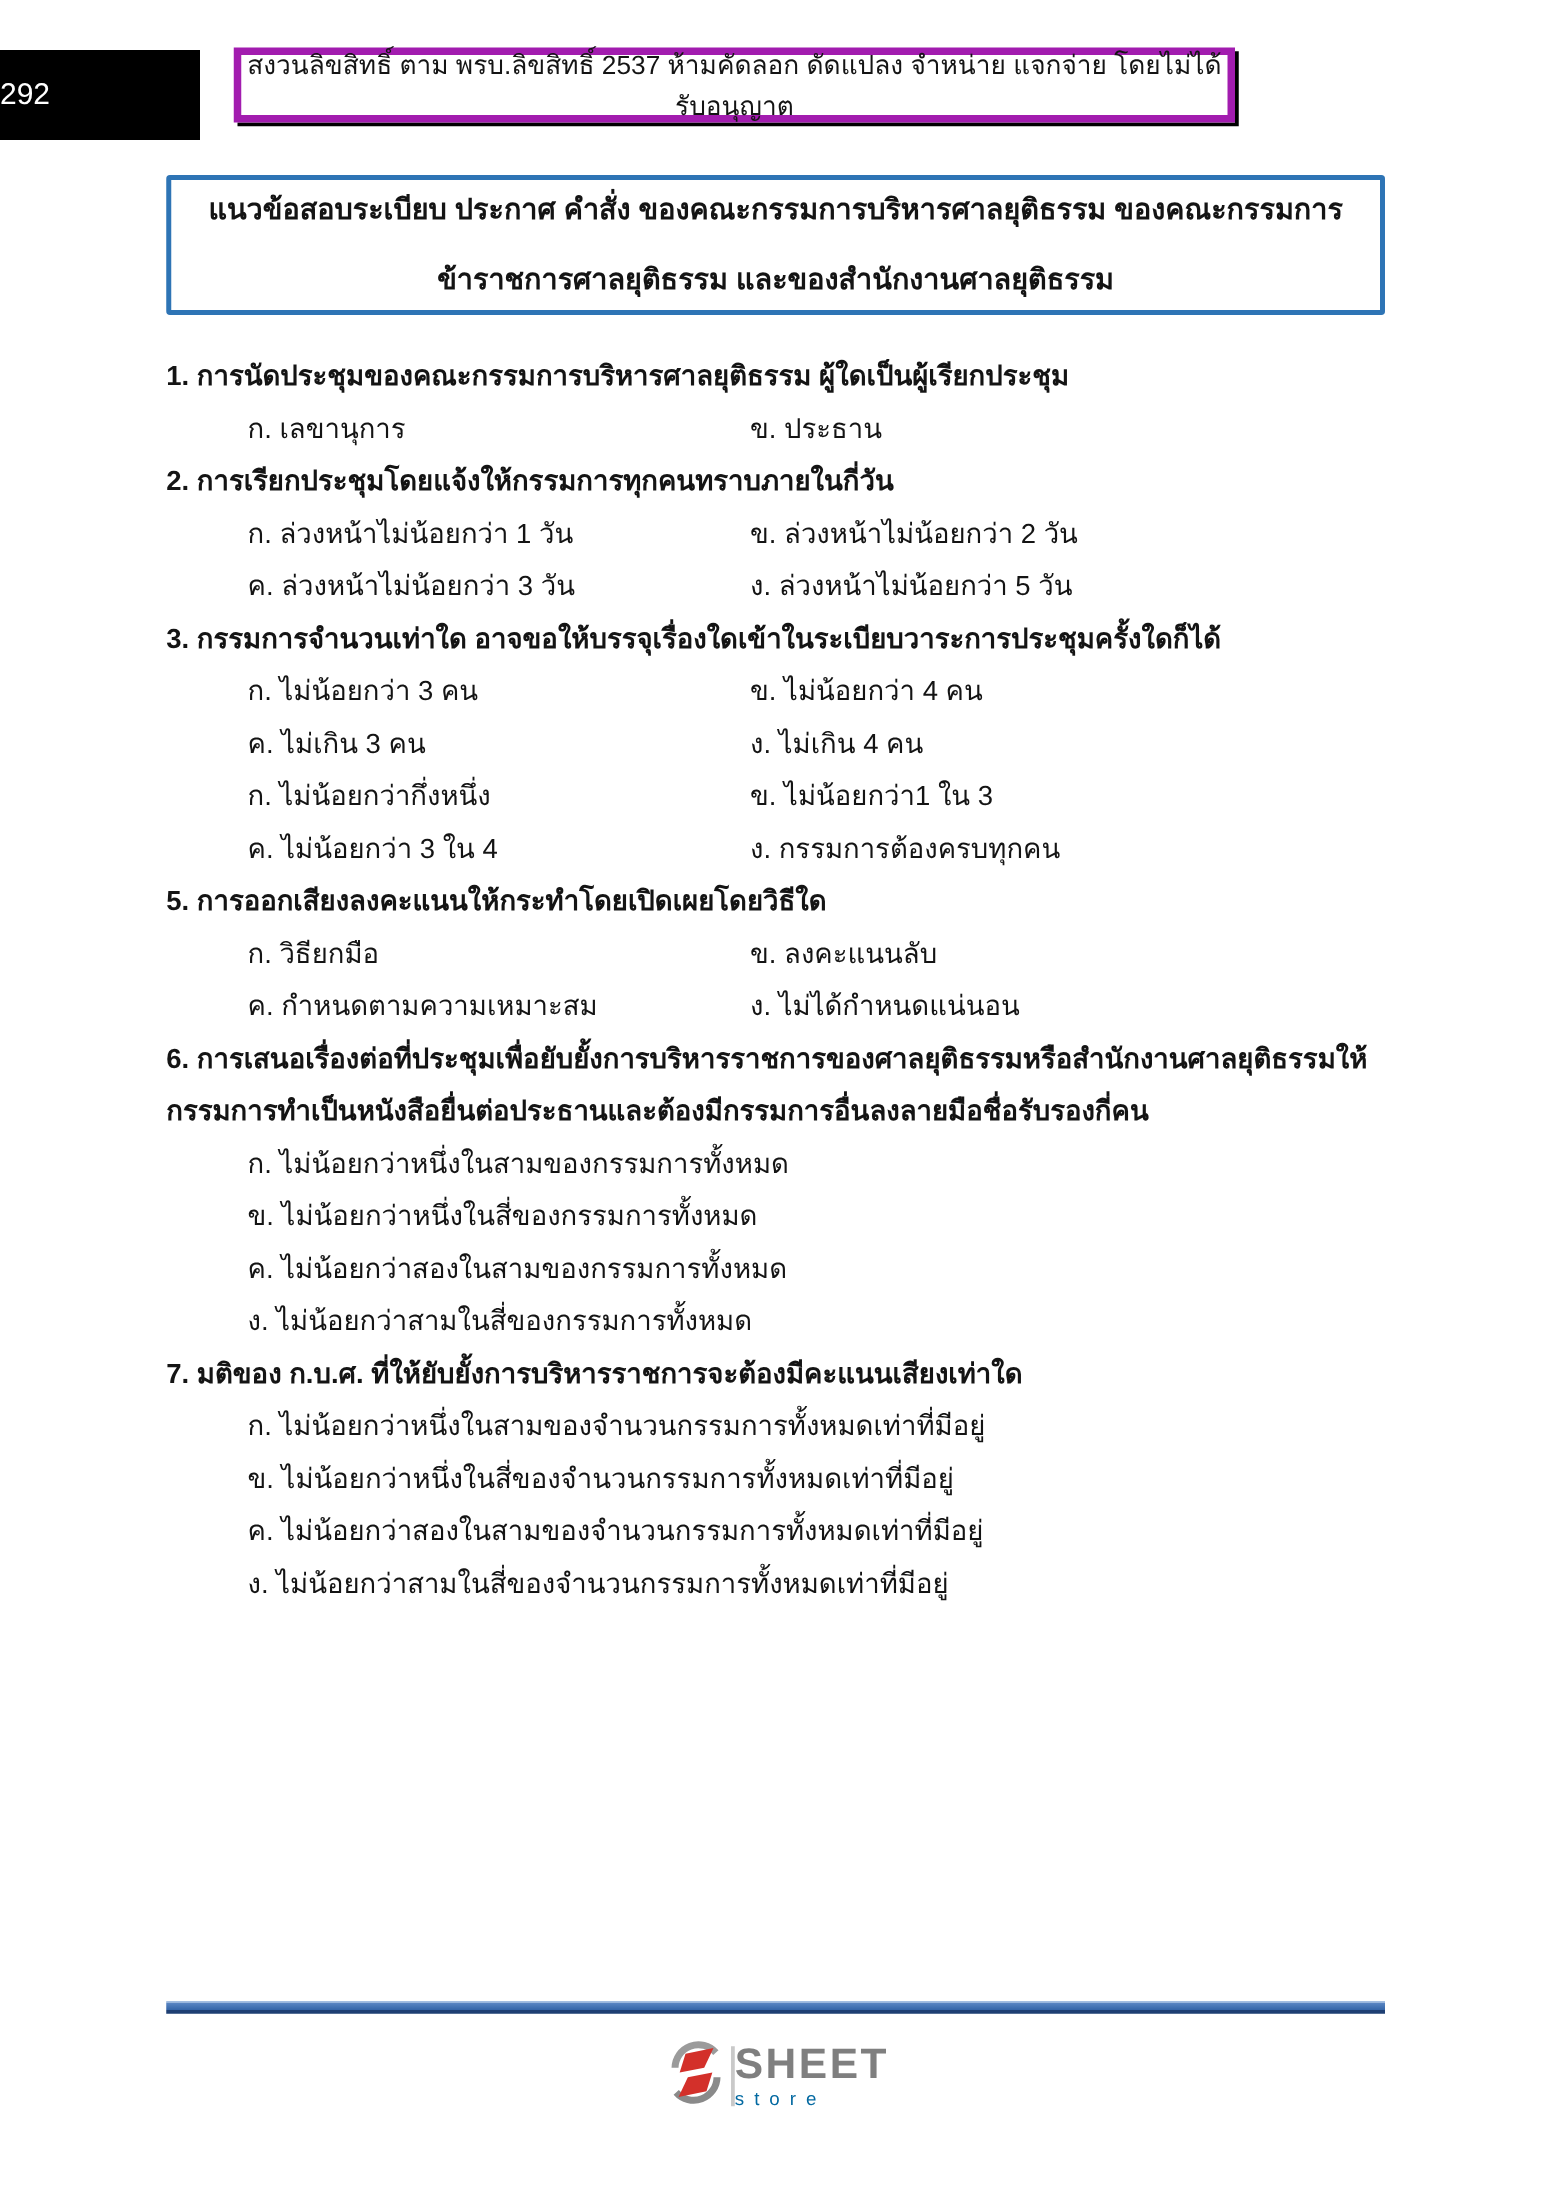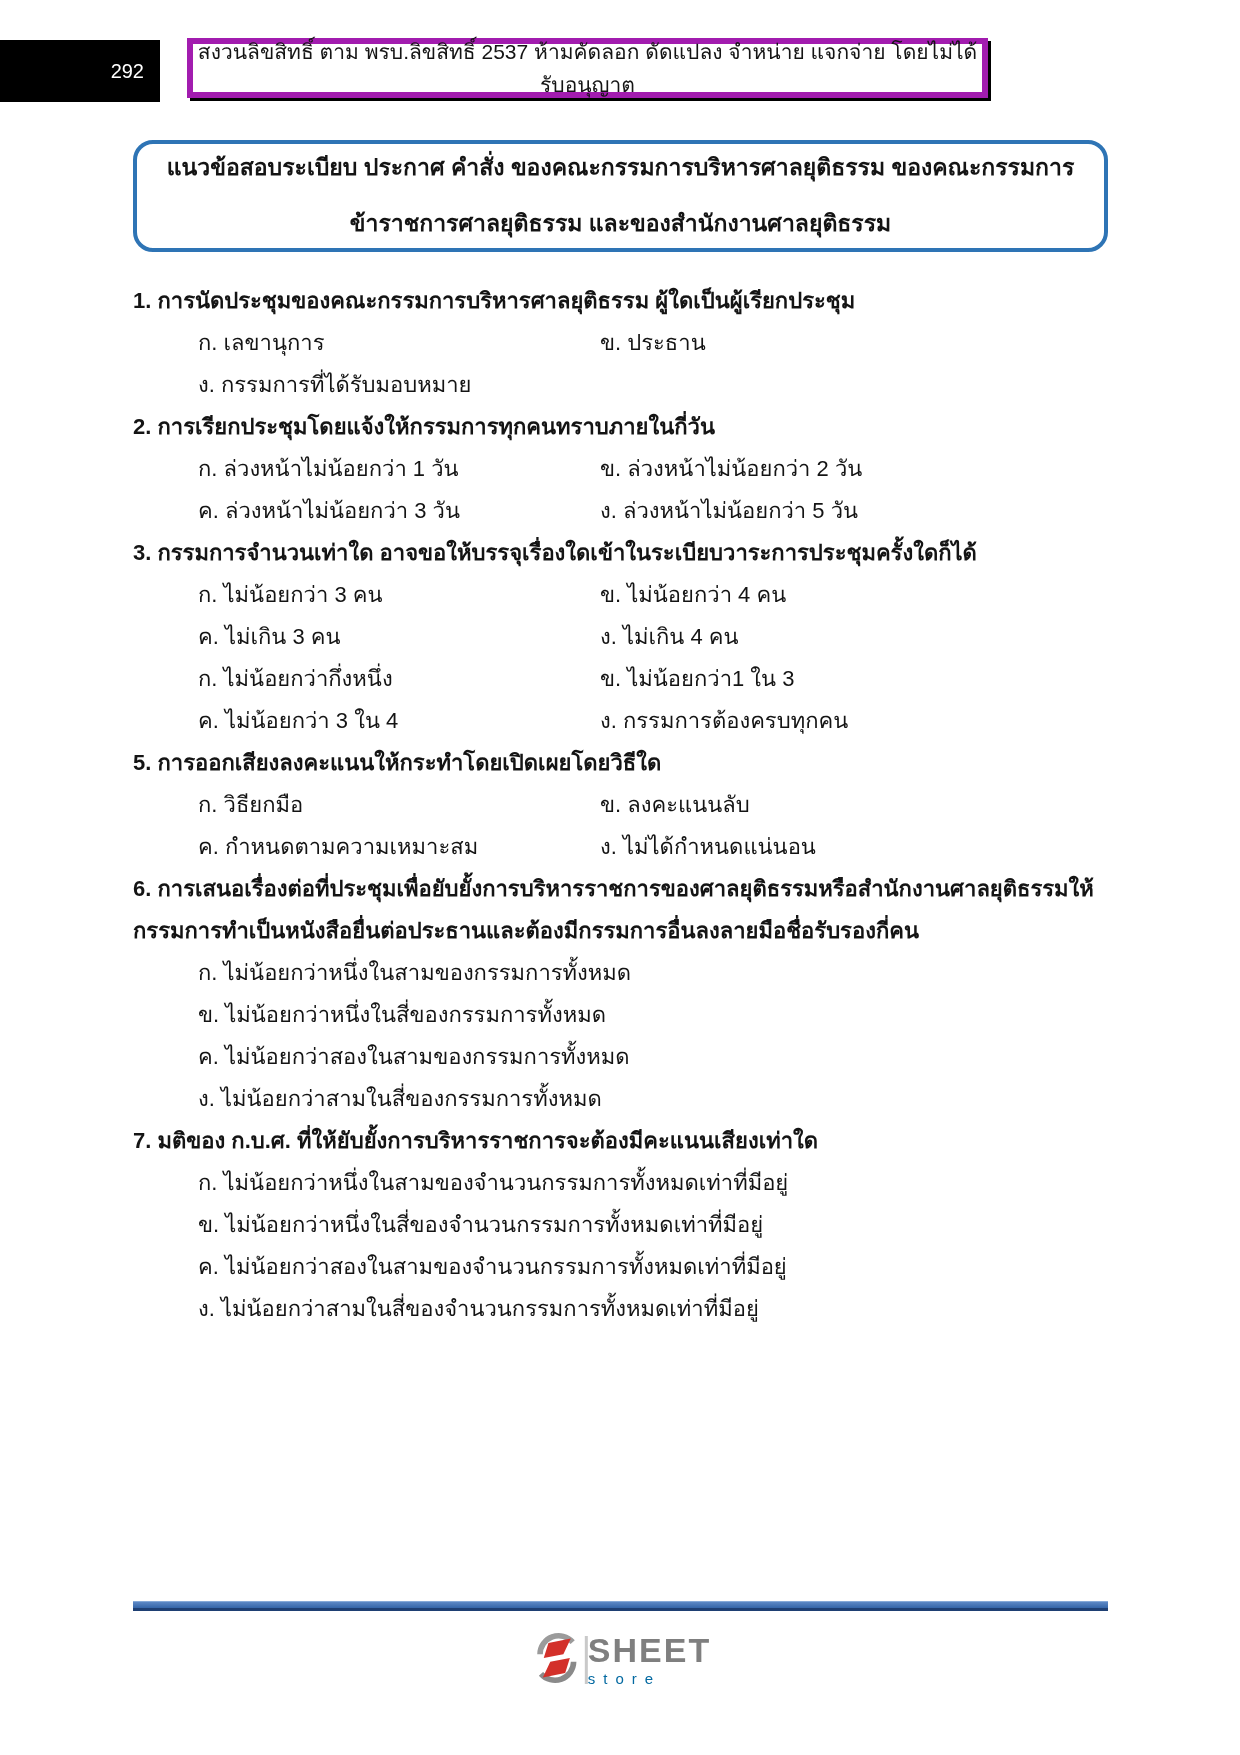--- a/index.html
+++ b/index.html
@@ -9,40 +9,40 @@
     width:1240px; height:1755px;
     background:#ffffff;
     font-family:"Liberation Sans","DejaVu Sans",sans-serif;
     color:#141414;
     overflow:hidden;
   }
 
   
   .pagenum-box {
     position:absolute; left:0; top:40px;
-    width:160px; height:62px;
+    width:160px; height:72px;
     background:#000000; color:#ffffff;
-    display:flex; align-items:center; justify-content:flex-end;
-    padding-right:16px; font-size:20px;
+    display:flex; align-items:center; 
+    padding-right:16px; font-size:24px;
   }
   .copyright-box {
     position:absolute; left:187px; top:38px;
     width:801px; height:60px;
     border:6px solid #a21caf;
     box-shadow:3px 3px 0 #000000;
     background:#ffffff;
     display:flex; align-items:center; justify-content:center;
     font-size:21px; text-align:center;
   }
 
   
   .title-box {
     position:absolute; left:133px; top:140px;
     width:975px; height:112px;
-    border:4px solid #2e74b5; border-radius:20px;
+    border:4px solid #2e74b5; border-radius:3px;
     background:#ffffff;
     display:flex; flex-direction:column; justify-content:center;
     gap:28px; text-align:center;
     font-weight:bold; font-size:23px; line-height:1.2;
   }
 
   
   .questions {
     position:absolute; left:133px; top:280px;
     width:978px; font-size:22px; line-height:42px;
@@ -88,21 +88,20 @@
     <div>ข้าราชการศาลยุติธรรม และของสำนักงานศาลยุติธรรม</div>
   </div>
 
   <main class="questions">
 
     <section class="question">
       <div class="q-text">1. การนัดประชุมของคณะกรรมการบริหารศาลยุติธรรม ผู้ใดเป็นผู้เรียกประชุม</div>
       <div class="opts two-col">
         <span class="opt">ก. เลขานุการ</span>
         <span class="opt">ข. ประธาน</span>
-        <span class="opt">ง. กรรมการที่ได้รับมอบหมาย</span>
       </div>
     </section>
 
     <section class="question">
       <div class="q-text">2. การเรียกประชุมโดยแจ้งให้กรรมการทุกคนทราบภายในกี่วัน</div>
       <div class="opts two-col">
         <span class="opt">ก. ล่วงหน้าไม่น้อยกว่า 1 วัน</span>
         <span class="opt">ข. ล่วงหน้าไม่น้อยกว่า 2 วัน</span>
         <span class="opt">ค. ล่วงหน้าไม่น้อยกว่า 3 วัน</span>
         <span class="opt">ง. ล่วงหน้าไม่น้อยกว่า 5 วัน</span>

